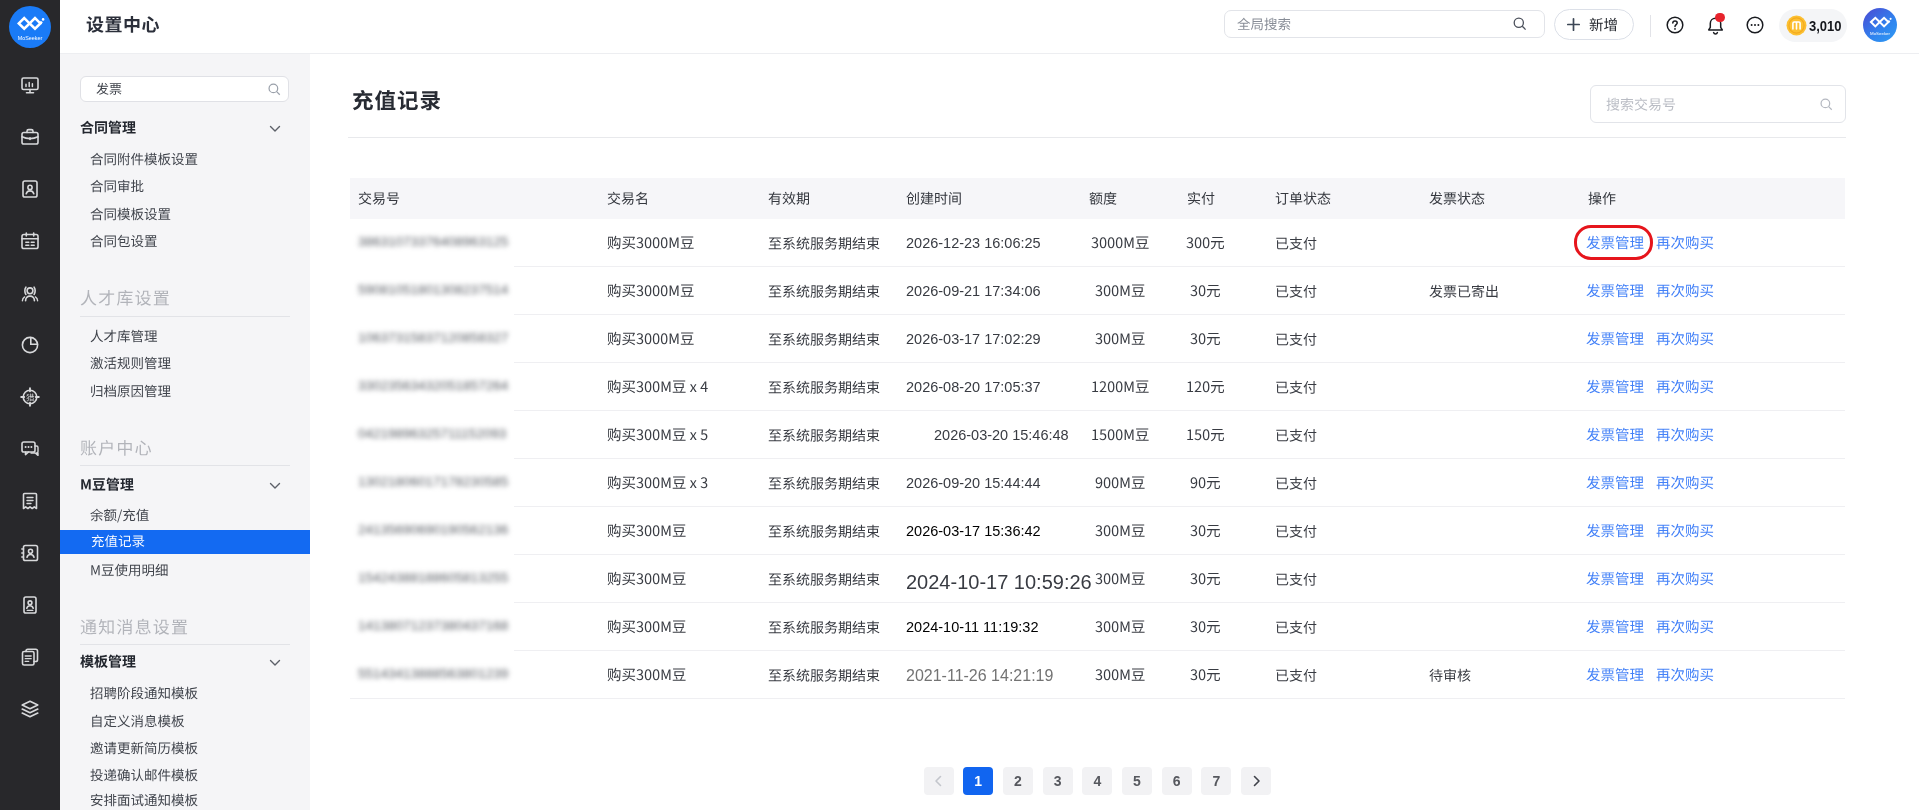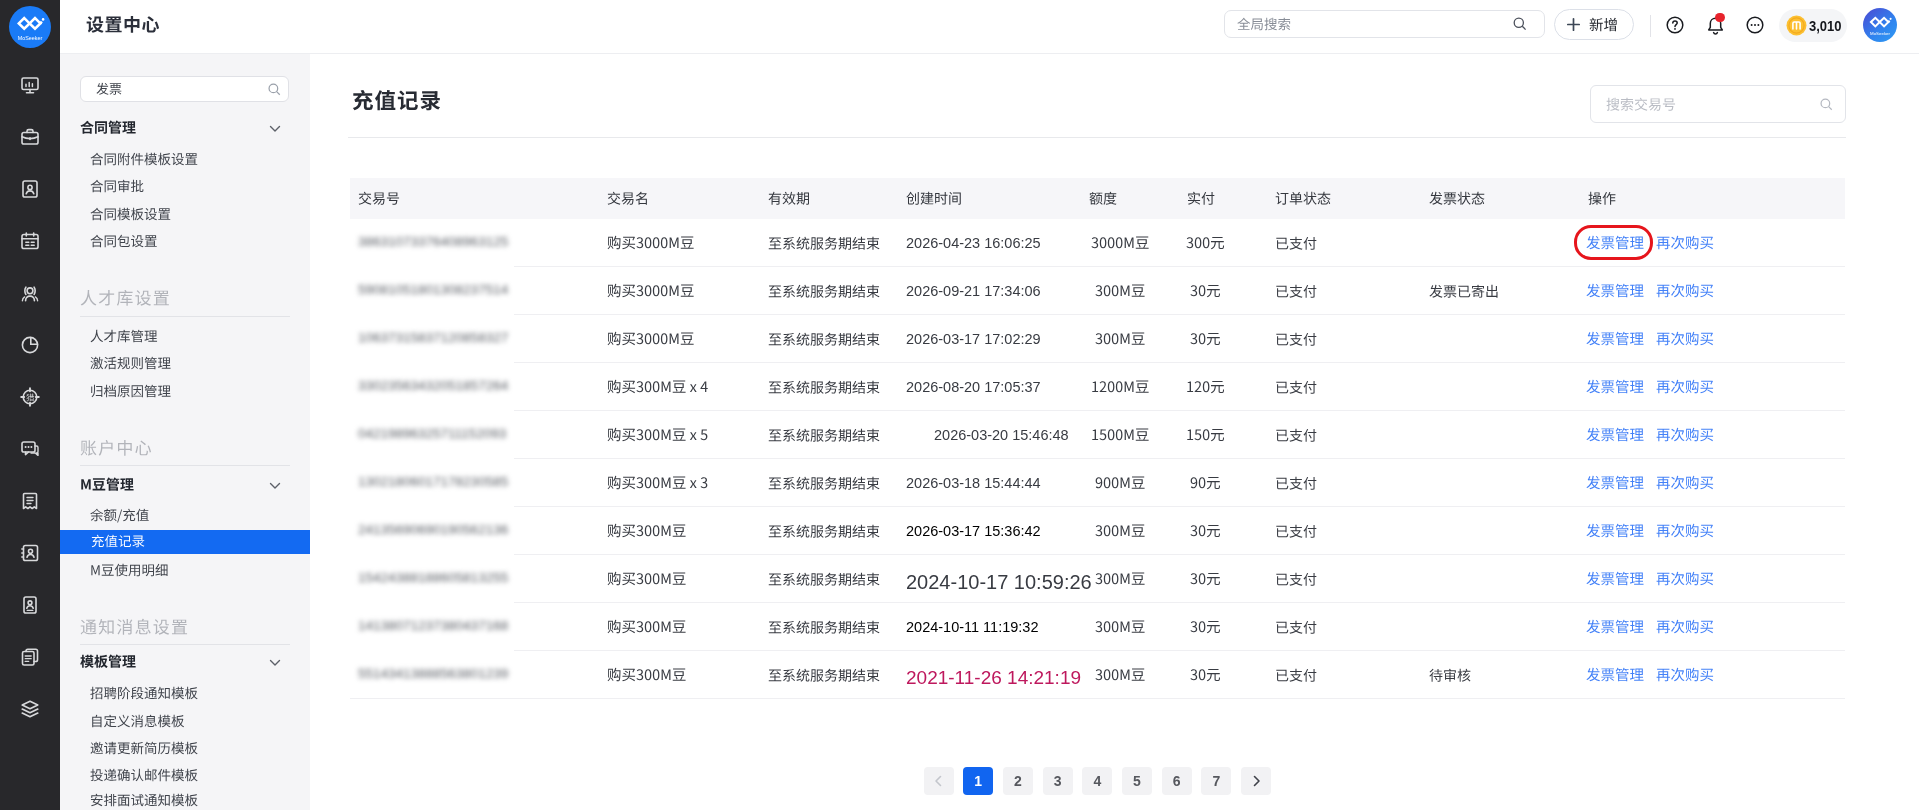--- a/index.html
+++ b/index.html
@@ -633,21 +633,21 @@
       <use href="#r81f3" x="0"></use>
       <use href="#r7cfb" x="1000"></use>
       <use href="#r7edf" x="2000"></use>
       <use href="#r670d" x="3000"></use>
       <use href="#r52a1" x="4000"></use>
       <use href="#r671f" x="5000"></use>
       <use href="#r7ed3" x="6000"></use>
       <use href="#r675f" x="7000"></use>
     </g>
   </svg>
-<div class="lat" style="left:906px;top:235px;font-size:14.5px;color:#383b42">2026-04-23 16:06:25</div>
+<div class="lat" style="left:906px;top:235px;font-size:14.5px;color:#383b42">2026-12-23 16:06:25</div>
 <svg style="position:absolute;left:1090.8px;top:235.4px;overflow:visible" width="60" height="17">
     <g transform="translate(0,13.05) scale(0.014500,-0.014500)" fill="#383b42">
       <use href="#r33" x="0"></use>
       <use href="#r30" x="555"></use>
       <use href="#r30" x="1110"></use>
       <use href="#r30" x="1665"></use>
       <use href="#r4d" x="2220"></use>
       <use href="#r8c46" x="3032"></use>
     </g>
   </svg>
@@ -982,21 +982,21 @@
       <use href="#r81f3" x="0"></use>
       <use href="#r7cfb" x="1000"></use>
       <use href="#r7edf" x="2000"></use>
       <use href="#r670d" x="3000"></use>
       <use href="#r52a1" x="4000"></use>
       <use href="#r671f" x="5000"></use>
       <use href="#r7ed3" x="6000"></use>
       <use href="#r675f" x="7000"></use>
     </g>
   </svg>
-<div class="lat" style="left:906px;top:475px;font-size:14.5px;color:#383b42">2026-03-18 15:44:44</div>
+<div class="lat" style="left:906px;top:475px;font-size:14.5px;color:#383b42">2026-09-20 15:44:44</div>
 <svg style="position:absolute;left:1094.8px;top:475.4px;overflow:visible" width="52" height="17">
     <g transform="translate(0,13.05) scale(0.014500,-0.014500)" fill="#383b42">
       <use href="#r39" x="0"></use>
       <use href="#r30" x="555"></use>
       <use href="#r30" x="1110"></use>
       <use href="#r4d" x="1665"></use>
       <use href="#r8c46" x="2477"></use>
     </g>
   </svg>
 <svg style="position:absolute;left:1189.7px;top:475.4px;overflow:visible" width="33" height="17">
@@ -1238,21 +1238,21 @@
       <use href="#r81f3" x="0"></use>
       <use href="#r7cfb" x="1000"></use>
       <use href="#r7edf" x="2000"></use>
       <use href="#r670d" x="3000"></use>
       <use href="#r52a1" x="4000"></use>
       <use href="#r671f" x="5000"></use>
       <use href="#r7ed3" x="6000"></use>
       <use href="#r675f" x="7000"></use>
     </g>
   </svg>
-<div class="lat" style="left:906px;top:667px;font-size:19px;color:#be185d">2021-11-26 14:21:19</div>
+<div class="lat" style="left:906px;top:667px;font-size:16px;color:#737373">2021-11-26 14:21:19</div>
 <svg style="position:absolute;left:1094.8px;top:667.4px;overflow:visible" width="52" height="17">
     <g transform="translate(0,13.05) scale(0.014500,-0.014500)" fill="#383b42">
       <use href="#r33" x="0"></use>
       <use href="#r30" x="555"></use>
       <use href="#r30" x="1110"></use>
       <use href="#r4d" x="1665"></use>
       <use href="#r8c46" x="2477"></use>
     </g>
   </svg>
 <svg style="position:absolute;left:1189.7px;top:667.4px;overflow:visible" width="33" height="17">

